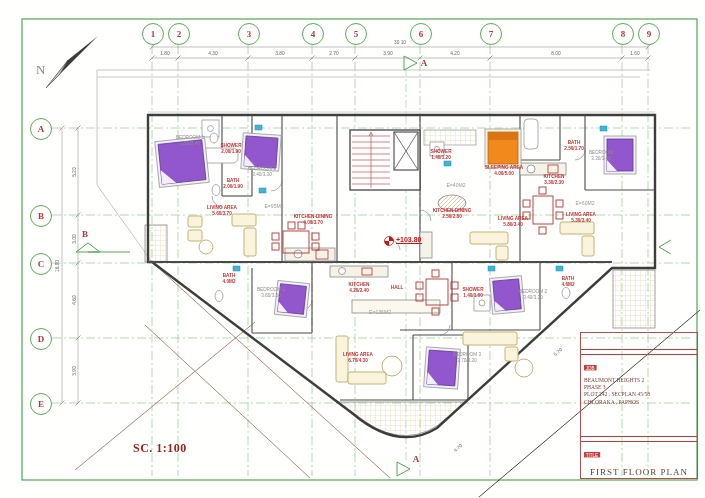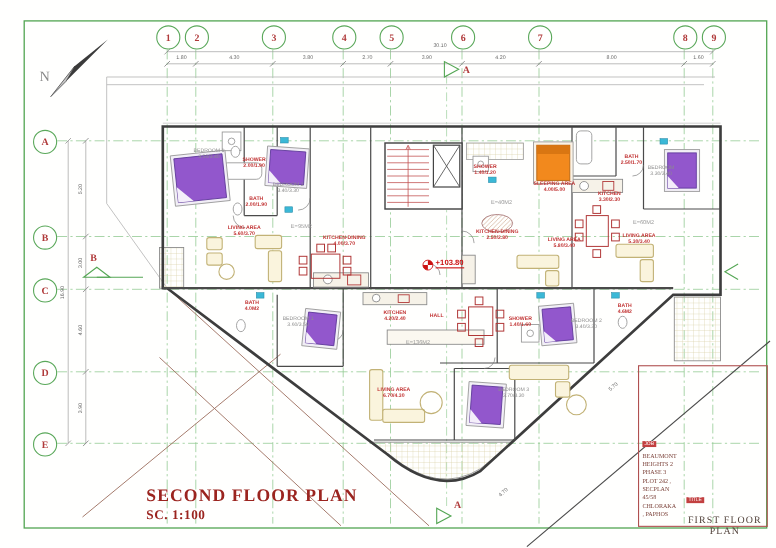--- a/index.html
+++ b/index.html
@@ -23,21 +23,21 @@
   .marker{position:absolute;color:#b03a3a;font-weight:bold;font-size:9px;
           transform:translate(-50%,-50%);font-family:"Liberation Serif",serif;}
   .north-n{position:absolute;left:36px;top:62px;color:#8a8a8a;font-size:13px;}
   .level{position:absolute;left:396px;top:236px;color:#cc1111;font-weight:bold;font-size:7px;
          font-family:"Liberation Sans",sans-serif;border-bottom:.5px solid #cc1111;}
   .main-title{position:absolute;left:133px;top:441px;color:#9b241f;font-weight:bold;
               font-size:16px;line-height:1.25;letter-spacing:1px;}
   .main-title .l2{font-size:12px;letter-spacing:.5px;}
   
   .tblock{position:absolute;left:580px;top:332px;width:116px;height:145px;
-          border:1px solid #b05050;display:flex;flex-direction:row;background:transparent;align-items:flex-end;}
+          border:1px solid #b05050;display:flex;flex-direction:column;background:transparent;}
   .tb-top{height:16px;}
   .tb-dline{height:4px;border-top:1.4px solid #b04040;border-bottom:1.4px solid #b04040;}
   .tb-proj{flex:1;padding:1px 3px;position:relative;}
   .tb-tag{display:inline-block;background:#c24040;color:#fff;font-size:5px;line-height:6px;
           padding:0 2px;font-family:"Liberation Sans",sans-serif;transform:scale(.9);transform-origin:left top;}
   .tb-lines{color:#7a4038;font-size:6px;line-height:1.35;margin-top:2px;transform:scale(.92);transform-origin:left top;}
   .tb-title{height:34px;padding:1px 3px;}
   .tb-dtitle{color:#55463f;font-size:9px;text-align:center;margin-top:6px;letter-spacing:1px;}
   .tb-cells{height:22px;display:flex;border-top:1.4px solid #b04040;}
   .tb-cell{flex:1;border-right:1px solid #b05050;position:relative;padding:1px 2px;}
@@ -325,21 +325,20 @@
 
   <line x1="479" y1="497" x2="700" y2="310" stroke="#4a4a4a" stroke-width="1"></line>
 </svg>
 
 <div id="overlay">
   <span class="dim" style="left:400px;top:42px;">30.10</span>
   <span class="dim rot" style="left:57px;top:266px;">16.90</span>
   <span class="north-n">N</span>
   <span class="level">+103.80</span>
   <div class="main-title">
-    <div>SECOND FLOOR PLAN</div>
     <div class="l2">SC. 1:100</div>
   </div>
 <div class="bubble" style="left: 142px; top: 23px;">1</div>
       <div class="bubble" style="left: 168px; top: 23px;">2</div>
       <div class="bubble" style="left: 238px; top: 23px;">3</div>
       <div class="bubble" style="left: 302px; top: 23px;">4</div>
       <div class="bubble" style="left: 345px; top: 23px;">5</div>
       <div class="bubble" style="left: 410px; top: 23px;">6</div>
       <div class="bubble" style="left: 480px; top: 23px;">7</div>
       <div class="bubble" style="left: 612px; top: 23px;">8</div>

